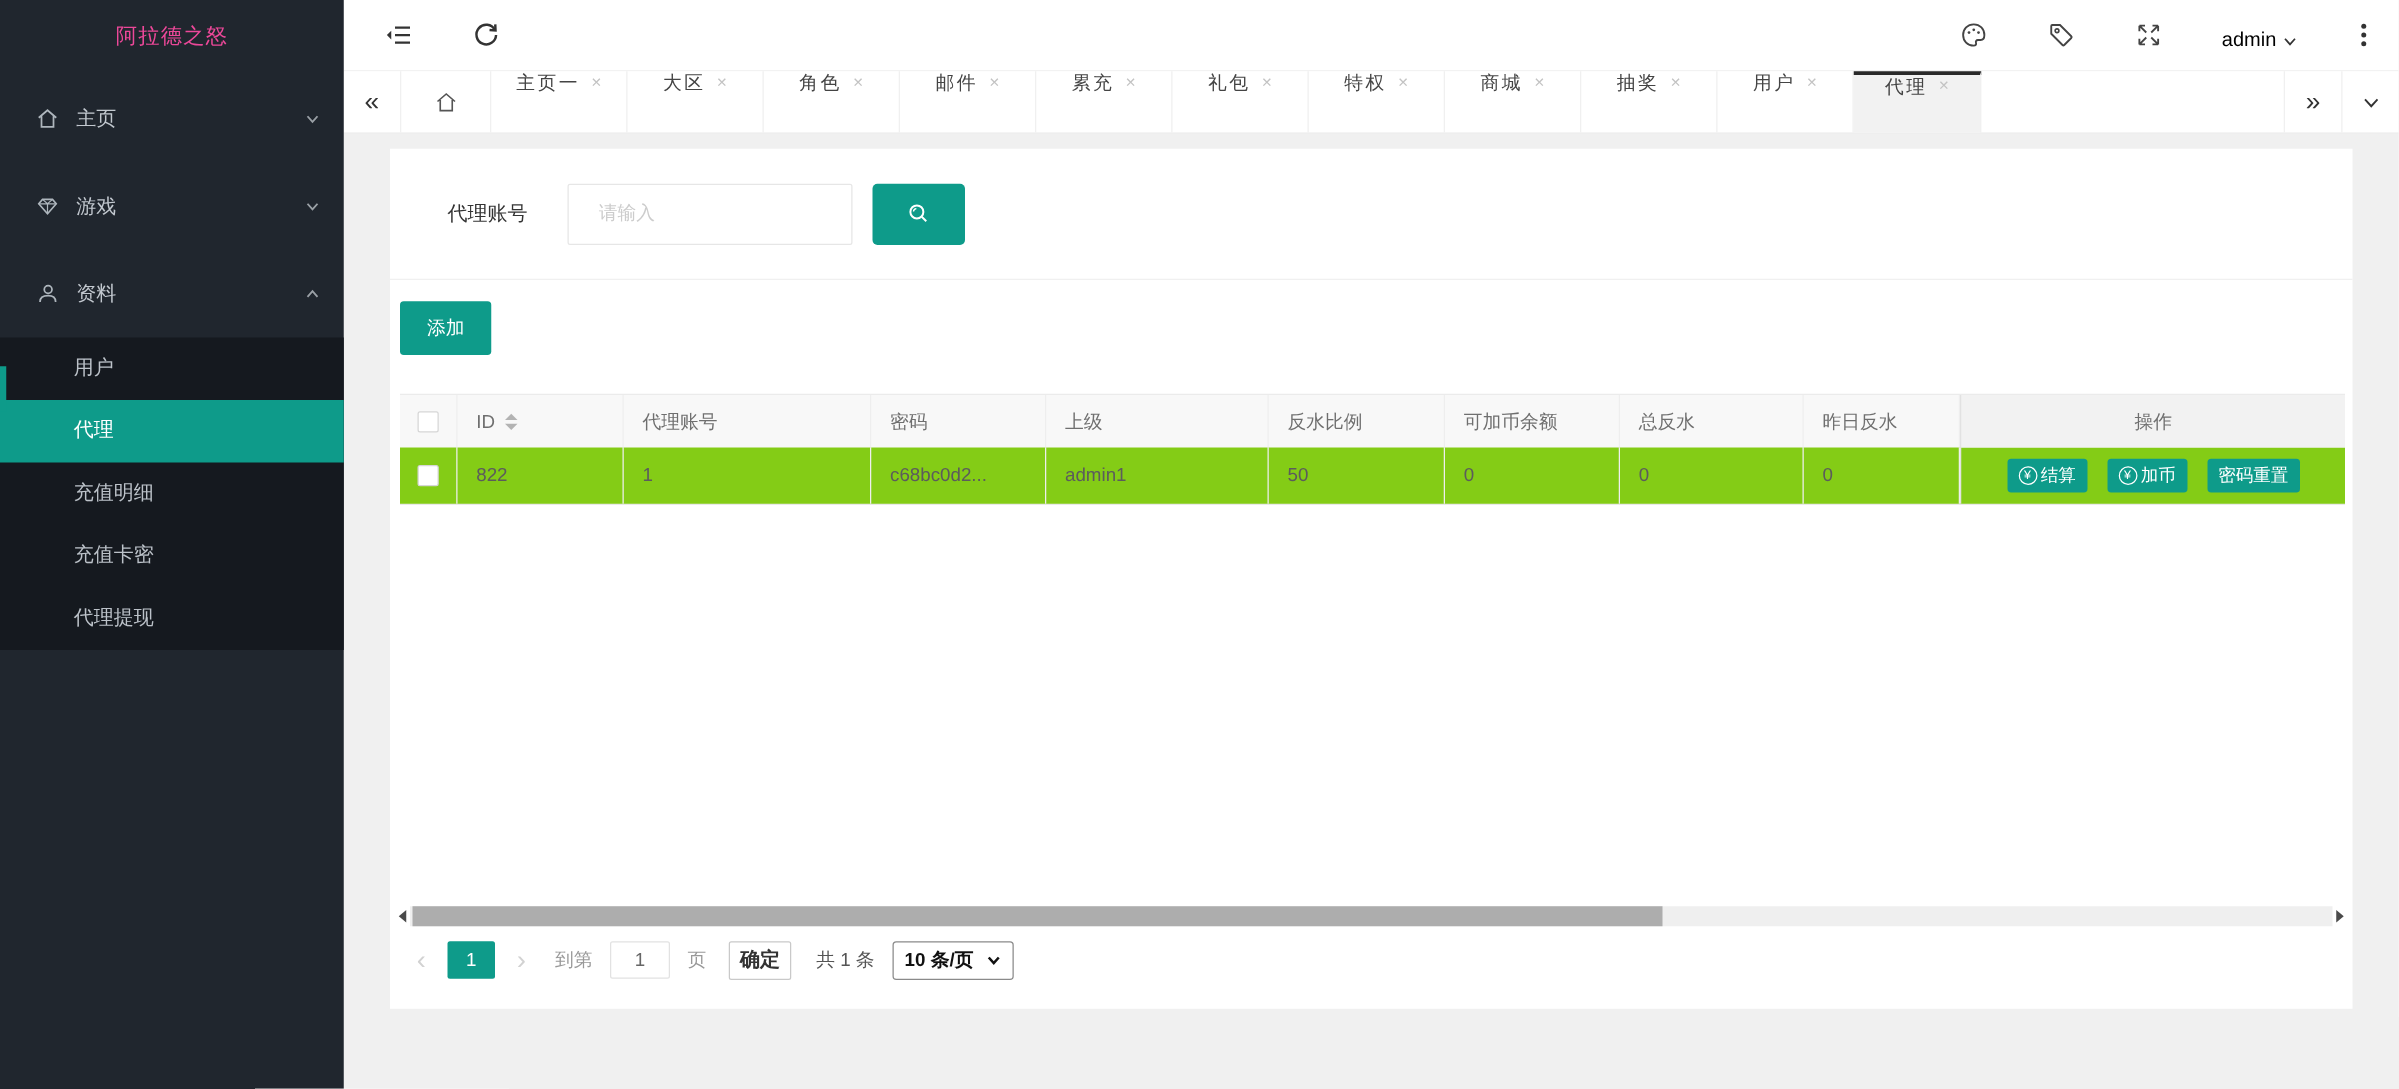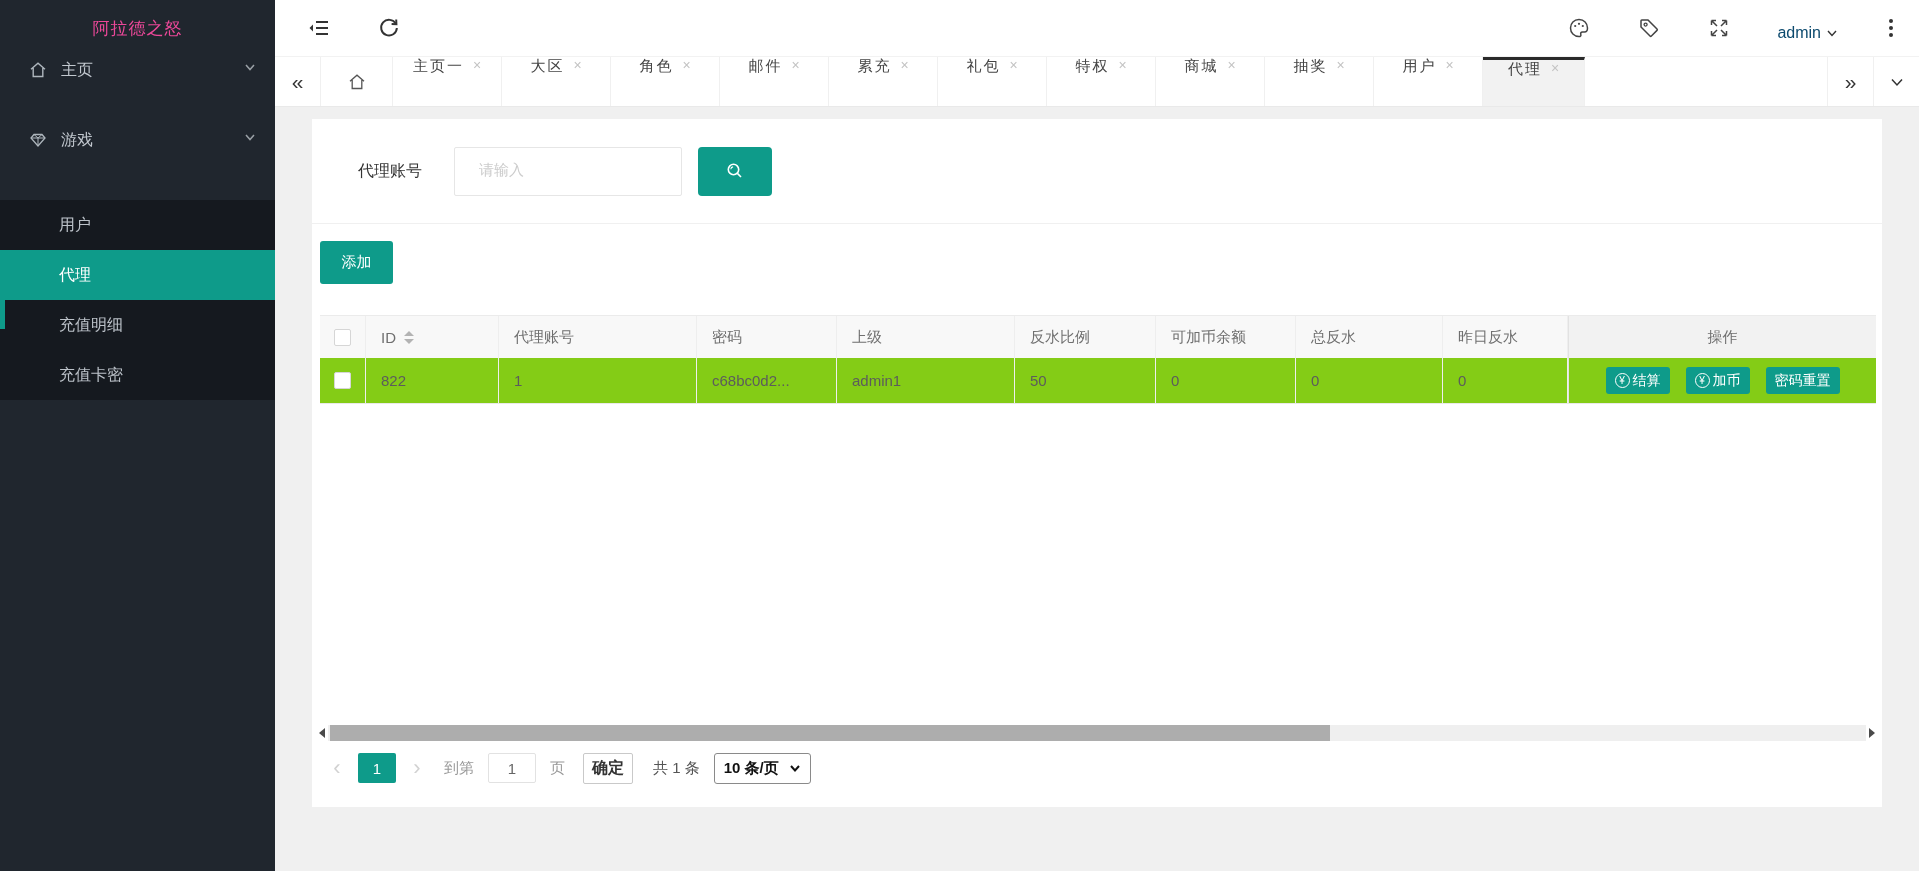--- a/index.html
+++ b/index.html
@@ -6,35 +6,35 @@
   html,body { width:1919px; height:871px; overflow:hidden; }
   body {
     font-family:"Liberation Sans","DejaVu Sans",sans-serif;
     background:#f0f0f0; position:relative; color:#333;
   }
 
   
   .sidebar { position:absolute; left:0; top:0; width:275px; height:871px; background:#20262e; z-index:5; }
   .logo { height:57px; line-height:57px; text-align:center; color:#ec4899; font-size:17px; letter-spacing:1px; }
   .menu { padding-top:3px; }
-  .menu-item { height:70px; display:flex; padding:0 18px 0 28px; color:#c2c8cf; font-size:16px; cursor:pointer; }
+  .menu-item { height:70px; display:flex; align-items:center; padding:0 18px 0 28px; color:#c2c8cf; font-size:16px; cursor:pointer; }
   .menu-item .mi-icon { width:20px; height:20px; margin-right:13px; flex:0 0 20px; }
   .menu-item .chev { margin-left:auto; width:14px; height:14px; }
   .submenu { background:#15191f; }
   .submenu-item { height:50px; line-height:50px; padding-left:59px; color:#bcc2c9; font-size:16px; cursor:pointer; }
   .submenu-item.active { background:#0e9b8a; color:#fff; }
   .sb-thumb { position:absolute; left:0; top:293px; width:5px; height:36px; background:#0e9b8a; }
 
   
   .topbar { position:absolute; left:275px; top:0; width:1644px; height:57px; background:#fff;
             display:flex; align-items:center; border-bottom:1px solid #f2f2f2; }
   .tb-icon { width:24px; height:24px; cursor:pointer; flex:0 0 24px; }
   .tb-left { display:flex; align-items:center; gap:46px; margin-left:32px; }
   .tb-right { display:flex; align-items:center; gap:46px; margin-left:auto; margin-right:22px; }
-  .tb-user { display:flex; align-items:center; gap:4px; font-size:16px; color:#0c4a6e; cursor:pointer;margin-top:10px; }
+  .tb-user { display:flex; align-items:center; gap:4px; font-size:16px; color:#000000; cursor:pointer;margin-top:10px; }
   .kebab { display:flex; flex-direction:column; gap:3px; cursor:pointer; padding:4px; }
   .kebab i { width:4px; height:4px; border-radius:50%; background:#333; }
 
   
   .tabbar { position:absolute; left:275px; top:57px; width:1644px; height:50px; background:#fff;
             display:flex; align-items:stretch; border-bottom:1px solid #e9e9e9; }
   .tab-arr { width:46px; display:flex; align-items:center; justify-content:center; font-size:21px; color:#333;
              border-right:1px solid #f0f0f0; cursor:pointer; }
   .tab-home { width:72px; display:flex; align-items:center; justify-content:center; border-right:1px solid #f0f0f0; cursor:pointer; }
   .tab { width:109px; display:flex; justify-content:center; gap:9px;
@@ -130,33 +130,46 @@
       <svg class="mi-icon" viewBox="0 0 20 20">
         <path d="M6 4.5 H14 L17 8 L10 16 L3 8 Z" fill="none" stroke="#aeb6bd" stroke-width="1.3"></path>
         <path d="M3 8 H17 M6 4.5 L10 8 L14 4.5 M10 8 L10 15.5" fill="none" stroke="#aeb6bd" stroke-width="1"></path>
       </svg>
       <span>游戏</span>
       <svg class="chev" viewBox="0 0 14 14">
         <path d="M3 5 L7 9.5 L11 5" fill="none" stroke="#9aa0a6" stroke-width="1.5"></path>
       </svg>
     </div>
 
+    <div class="menu-item">
+      <svg class="mi-icon" viewBox="0 0 20 20">
+        <circle cx="10.5" cy="6.6" r="3.1" fill="none" stroke="#aeb6bd" stroke-width="1.4"></circle>
+        <path d="M4 16.5 C4 12.8 7 11.5 10.5 11.5 C14 11.5 16.5 12.8 16.5 16.5" fill="none" stroke="#aeb6bd" stroke-width="1.4"></path>
+      </svg>
+      <span>资料</span>
+      <svg class="chev" viewBox="0 0 14 14">
+        <path d="M3 9.5 L7 5 L11 9.5" fill="none" stroke="#9aa0a6" stroke-width="1.5"></path>
+      </svg>
+    </div>
 
     <div class="submenu">
       <div class="submenu-item">
         <span>用户</span>
       </div>
       <div class="submenu-item active">
         <span>代理</span>
       </div>
       <div class="submenu-item">
         <span>充值明细</span>
       </div>
       <div class="submenu-item">
         <span>充值卡密</span>
+      </div>
+      <div class="submenu-item">
+        <span>代理提现</span>
       </div>
     </div>
   </nav>
 </aside>
 
 <header class="topbar">
   <div class="tb-left">
     <svg class="tb-icon" viewBox="0 0 24 24">
       <path d="M9 6 H21 M9 12 H21 M9 18 H21" stroke="#333" stroke-width="1.8" fill="none"></path>
       <path d="M6 8.5 L2.5 12 L6 15.5 Z" fill="#333"></path>

